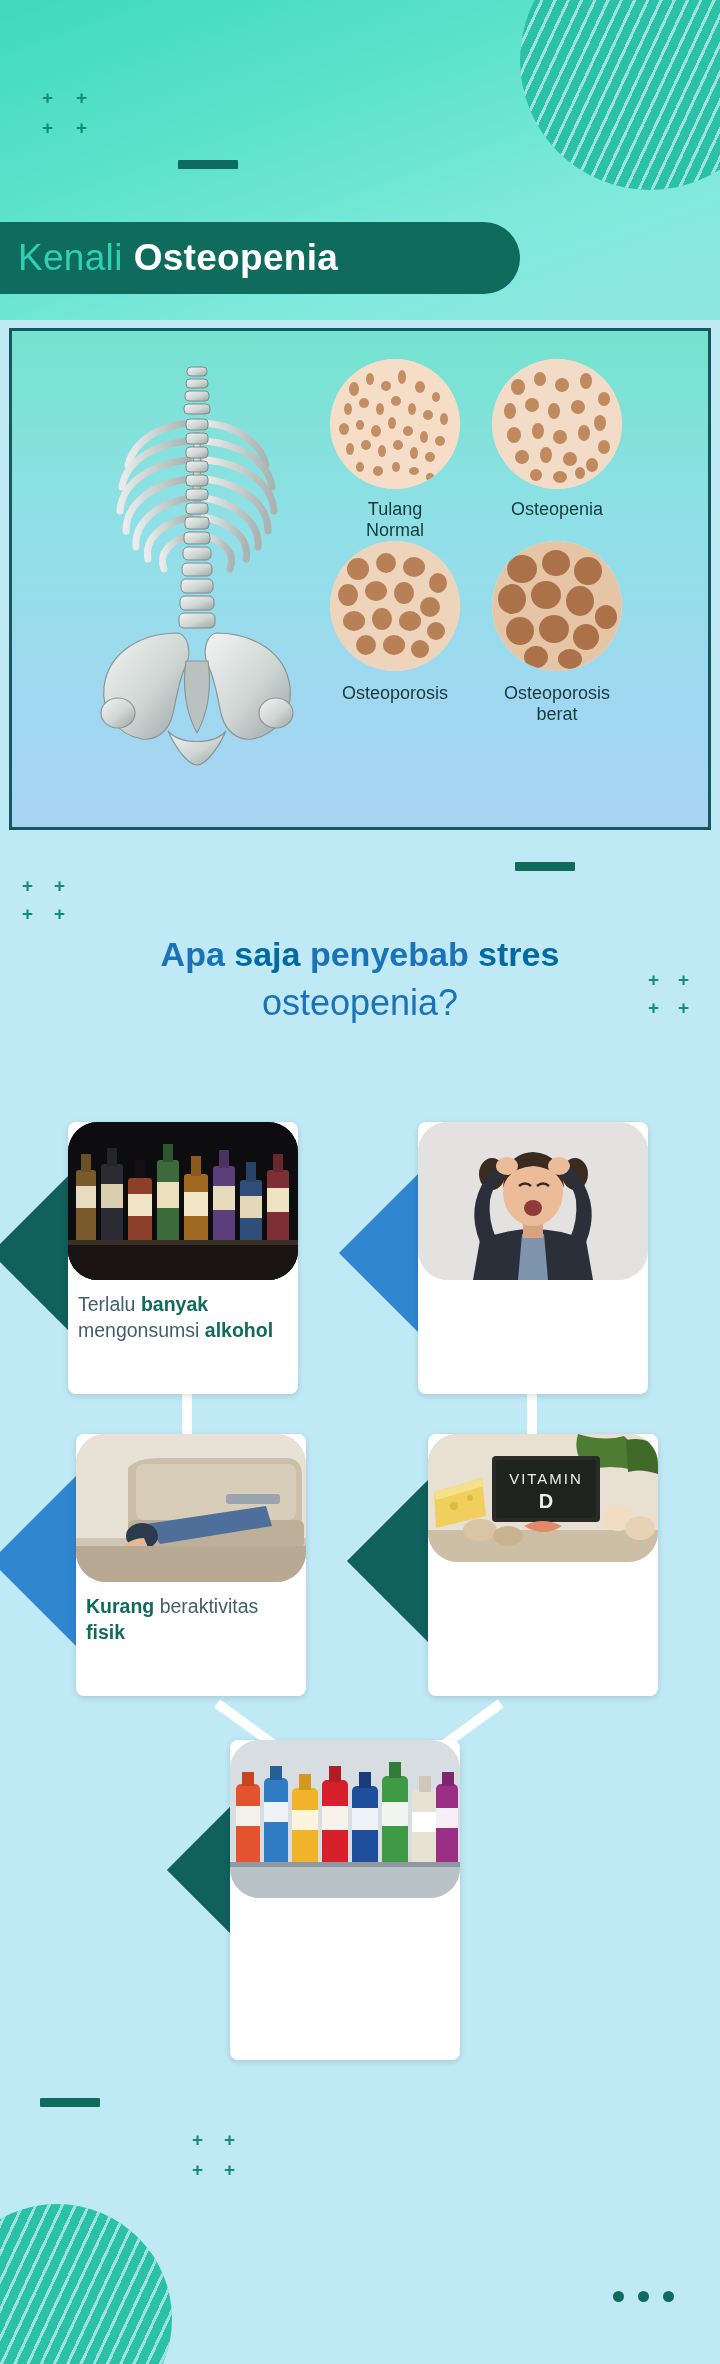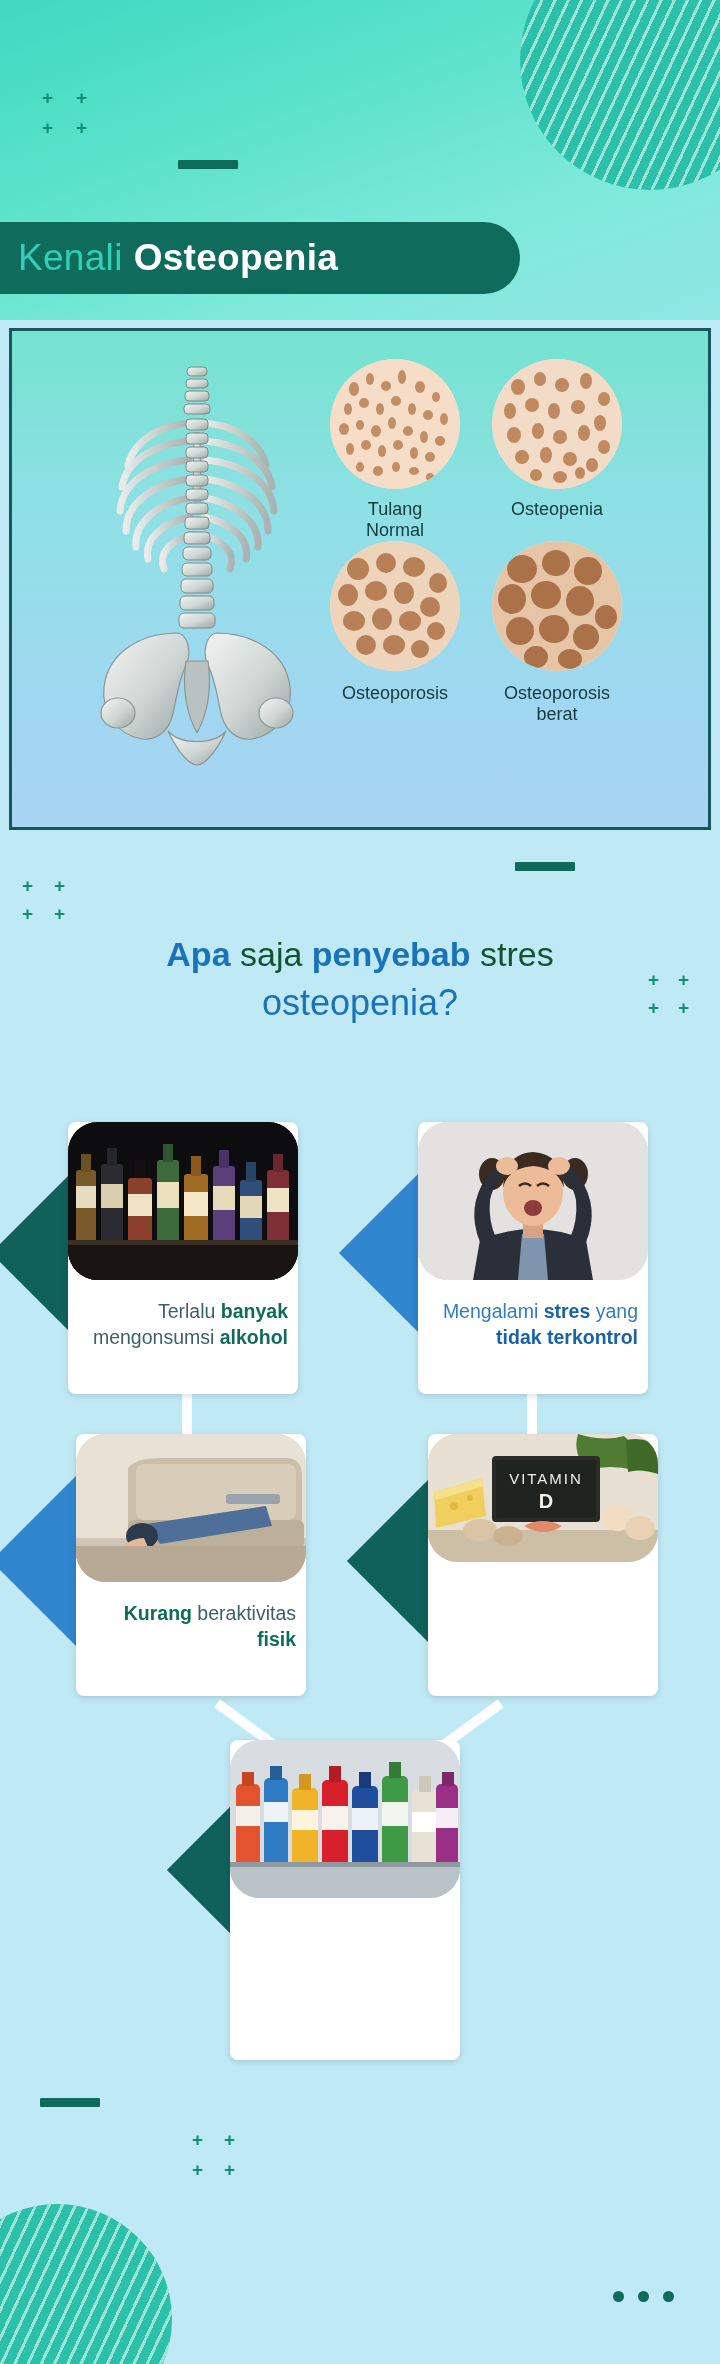--- a/index.html
+++ b/index.html
@@ -113,43 +113,43 @@
   
   .sec-head {
     position: absolute;
     left: 0; top: 930px;
     width: 720px;
     text-align: center;
   }
   .sec-head .l1 { font-size: 34px; color: #1d6b8f; line-height: 1.45; }
   .sec-head .l2 { font-size: 36px; color: #1a73b8; font-weight: 400; line-height: 1.35; }
   .sec-head b { font-weight: 700; color: #1a73b8; }
-  .sec-head .light { font-weight: 400; color: #14532d; }
+  .sec-head .light { font-weight: 700; color: #0369a1; }
 
   
   .diamond {
     position: absolute;
     transform: rotate(45deg);
   }
   .card {
     position: absolute;
     background: #ffffff;
     border-radius: 8px;
     overflow: hidden;
     box-shadow: 0 2px 6px rgba(0,0,0,.13);
   }
   .card .photo {
     width: 100%;
     position: relative;
     overflow: hidden;
     border-radius: 30px;
   }
   .card .cap {
-    padding: 18px 10px 14px;
-    text-align: right;
+    padding: 11px 10px 14px;
+    text-align: left;
     font-size: 19.5px;
     line-height: 1.35;
     color: #3f5f6d;
   }
   .card .cap b { color: #14494f; font-weight: 700; }
   .card.teal .cap b { color: #0f6b5c; }
   .card.blue .cap { color: #2f7fc0; }
   .card.blue .cap b { color: #1763a8; }
 
   .connector {
@@ -489,23 +489,20 @@
       <path d="M101 64 q6 -5 12 0" stroke="#3a2a20" stroke-width="2.5" fill="none"></path>
       <path d="M119 64 q6 -5 12 0" stroke="#3a2a20" stroke-width="2.5" fill="none"></path>
       <ellipse cx="115" cy="86" rx="9" ry="8" fill="#8e3b3b"></ellipse>
 
       <path d="M62 120 Q48 86 68 56 Q76 44 86 42 L92 52 Q76 58 72 78 Q70 98 78 116 Z" fill="#2a2f3a"></path>
       <path d="M168 120 Q182 86 162 56 Q154 44 144 42 L138 52 Q154 58 158 78 Q160 98 152 116 Z" fill="#2a2f3a"></path>
       <ellipse cx="89" cy="44" rx="11" ry="9" fill="#ecbb98"></ellipse>
       <ellipse cx="141" cy="44" rx="11" ry="9" fill="#ecbb98"></ellipse>
     </svg>
   </div>
-  <div class="cap">
-    <span>Mengalami </span><b>stres</b><span> yang </span><b>tidak terkontrol</b>
-  </div>
 </div>
 
 <div class="card teal" style="left:76px; top:1434px; width:230px; height:262px;">
   <div class="photo" style="height:148px; background:#dcd6cc;">
     <svg viewBox="0 0 230 148" width="230" height="148" aria-hidden="true">
       <rect width="230" height="148" fill="#e7e1d6"></rect>
       <rect y="104" width="230" height="44" fill="#cfc6b7"></rect>
 
       <path d="M52 34 Q60 24 84 24 L210 24 Q226 24 226 42 L226 112 L52 112 Z" fill="#cbbfa9"></path>
       <rect x="52" y="86" width="176" height="28" rx="6" fill="#bdb09a"></rect>

